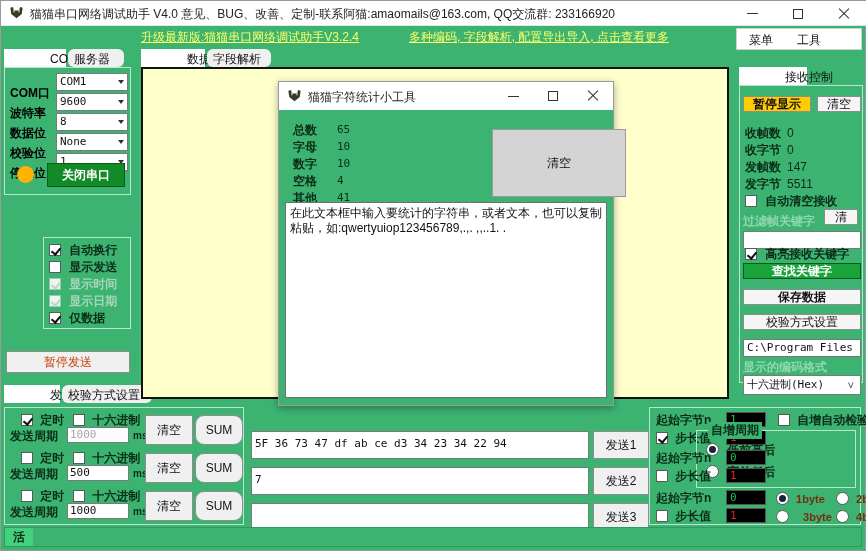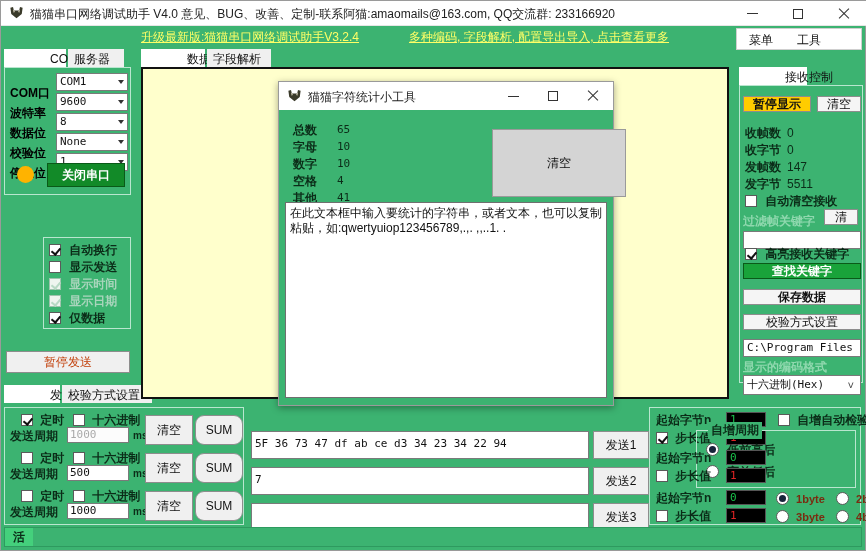--- a/index.html
+++ b/index.html
@@ -71,21 +71,21 @@
 
   
   .tabstrip{position:absolute;}
   .tab{
     position:absolute;top:0;height:18px;
     background:#ffffff;color:#111;font-size:12px;
     padding:2px 6px 0 6px;box-sizing:border-box;
     white-space:nowrap;cursor:pointer;
   }
   .tab.sel{background:#ffffff;font-weight:normal;padding-left:46px;}
-  .tab.alt{background:#f0f0f0;}
+  .tab.alt{background:#f0f0f0;border-radius:6px;}
 
   
   .left-panel{
     position:absolute;left:3px;top:66px;width:127px;height:128px;
     background:#3cb371;border:1px solid #b9e6cf;box-sizing:border-box;
   }
   .lp-row{position:absolute;left:5px;height:19px;}
   .lp-lab{
     position:absolute;left:0;top:12px;width:44px;
     color:#000000;font-size:12px;font-weight:bold;white-space:nowrap;
@@ -586,21 +586,21 @@
     <span class="bp-brn" style="left:126px;top:84px;">
       <i class="radio on"></i>
       <span style="margin-left:4px;">1byte</span>
     </span>
     <span class="bp-brn" style="left:186px;top:84px;">
       <i class="radio"></i>
       <span style="margin-left:4px;">2byte</span>
     </span>
     <span class="bp-brn" style="left:126px;top:102px;">
       <i class="radio"></i>
-      <span style="margin-left:4px;">3byte</span>
+      <span style="margin-left:11px;">3byte</span>
     </span>
     <span class="bp-brn" style="left:186px;top:102px;">
       <i class="radio"></i>
       <span style="margin-left:4px;">4byte</span>
     </span>
   </div>
 
   <div class="statusbar">
     <div class="sb-cell">活</div>
   </div>

